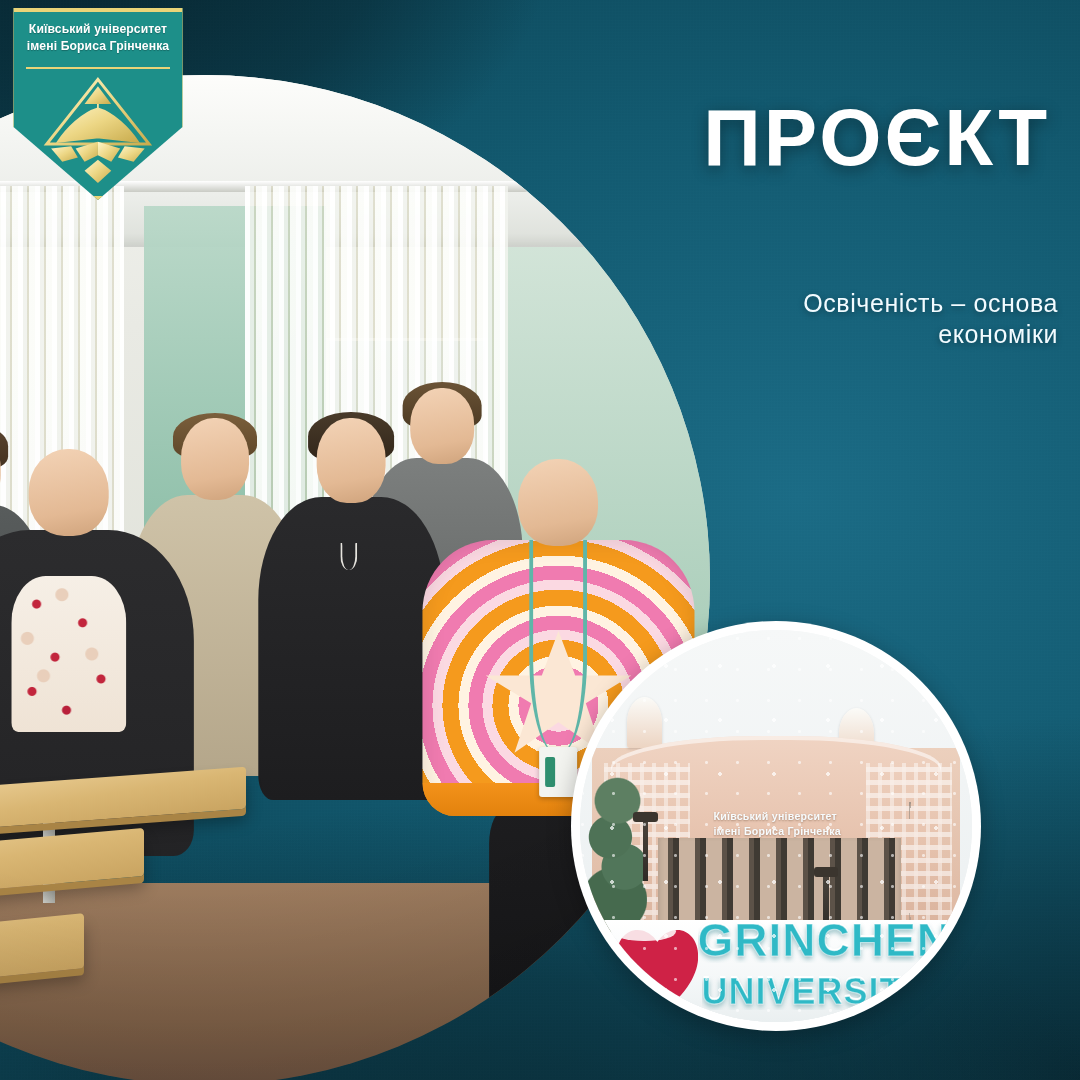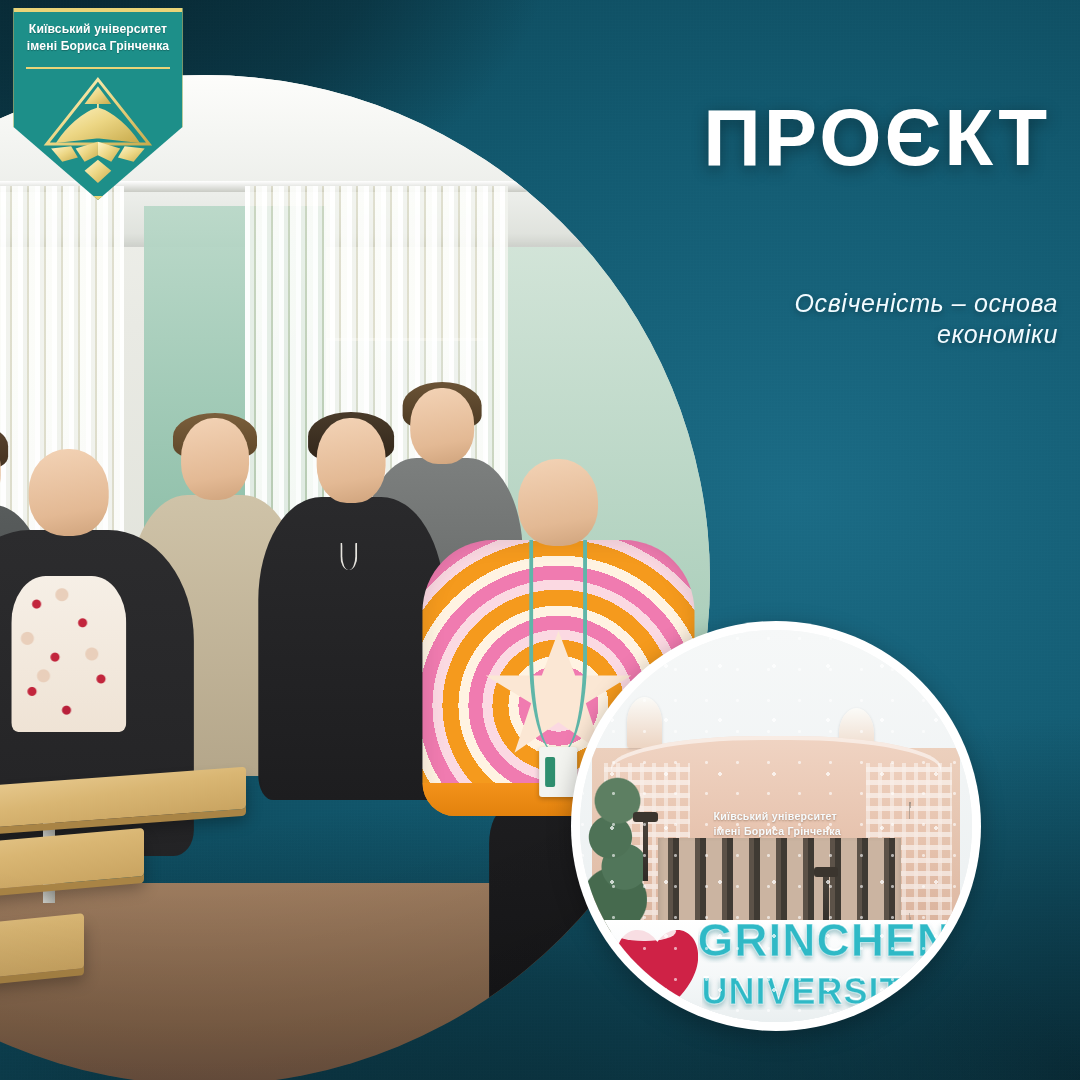--- a/index.html
+++ b/index.html
@@ -291,21 +291,21 @@
     position:absolute; right:30px; top:100px; z-index:14;
     color:#ffffff; text-align:right;
     font-size:80px; font-weight:700; line-height:.96;
     letter-spacing:1.5px;
     text-shadow:0 4px 16px rgba(0,0,0,.38);
   }
   .title .l2{ display:block; letter-spacing:3px; }
   .tagline{
     position:absolute; right:22px; top:288px; z-index:14;
     color:#f2fbff; text-align:right;
-    font-size:25px; font-style:italic; font-weight:400; line-height:1.22;
+    font-size:25px; font-weight:400; line-height:1.22;
     letter-spacing:.6px;
     text-shadow:0 2px 6px rgba(0,0,0,.35);
   }
 
   
   .inset{
     position:absolute; left:571px; top:621px; width:410px; height:410px;
     border-radius:50%; background:#ffffff; padding:9px; z-index:11;
     box-shadow:0 6px 24px rgba(0,0,0,.28);
   }

